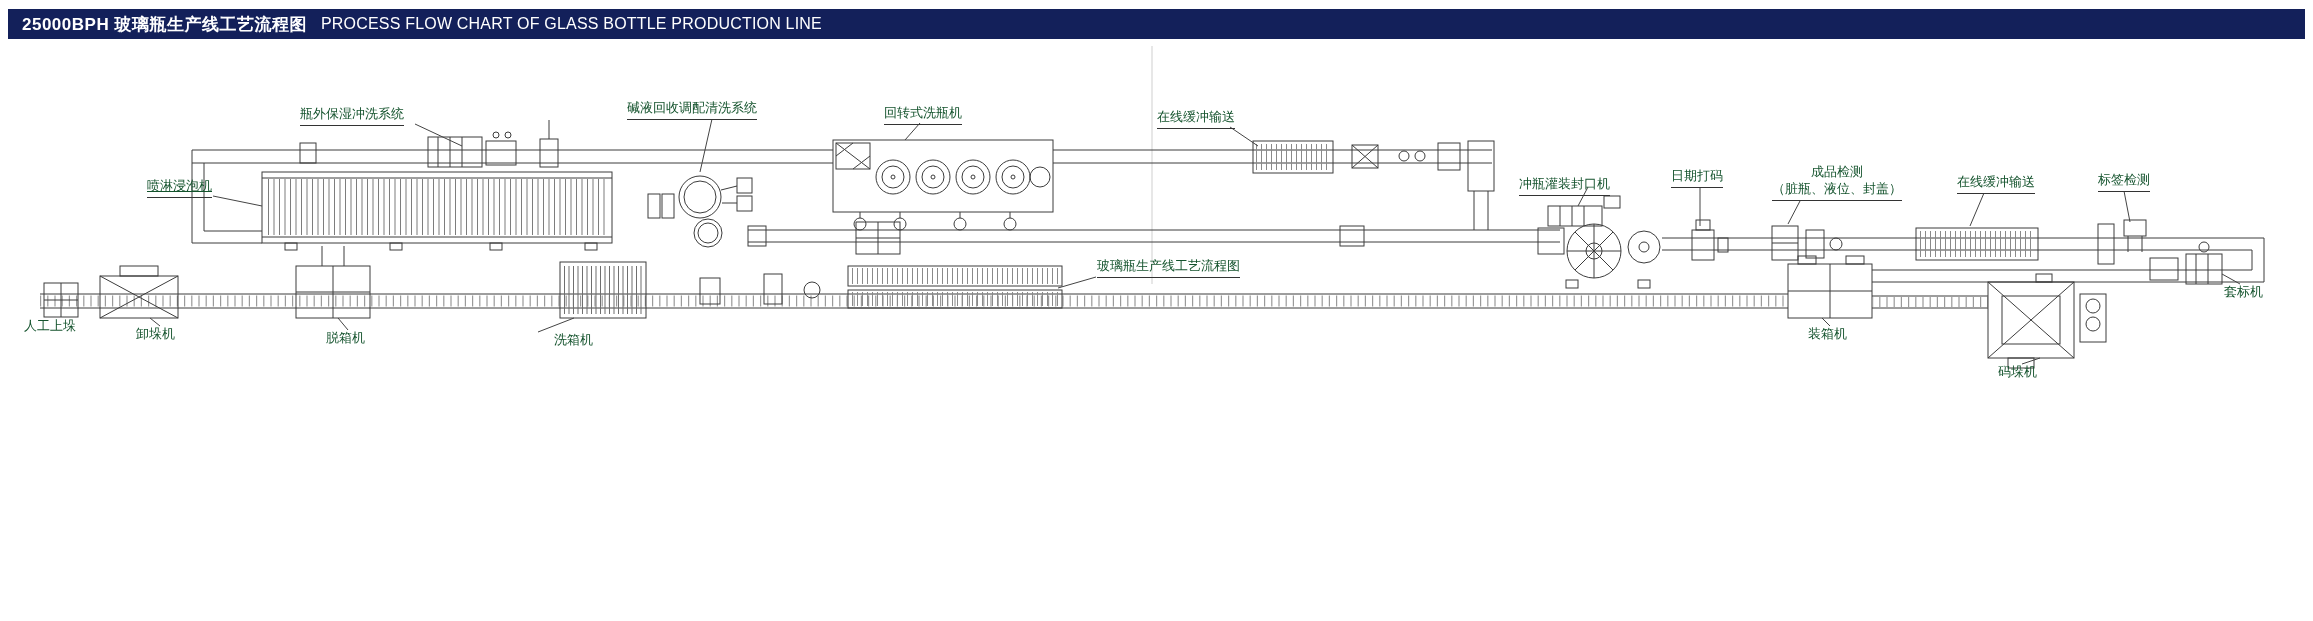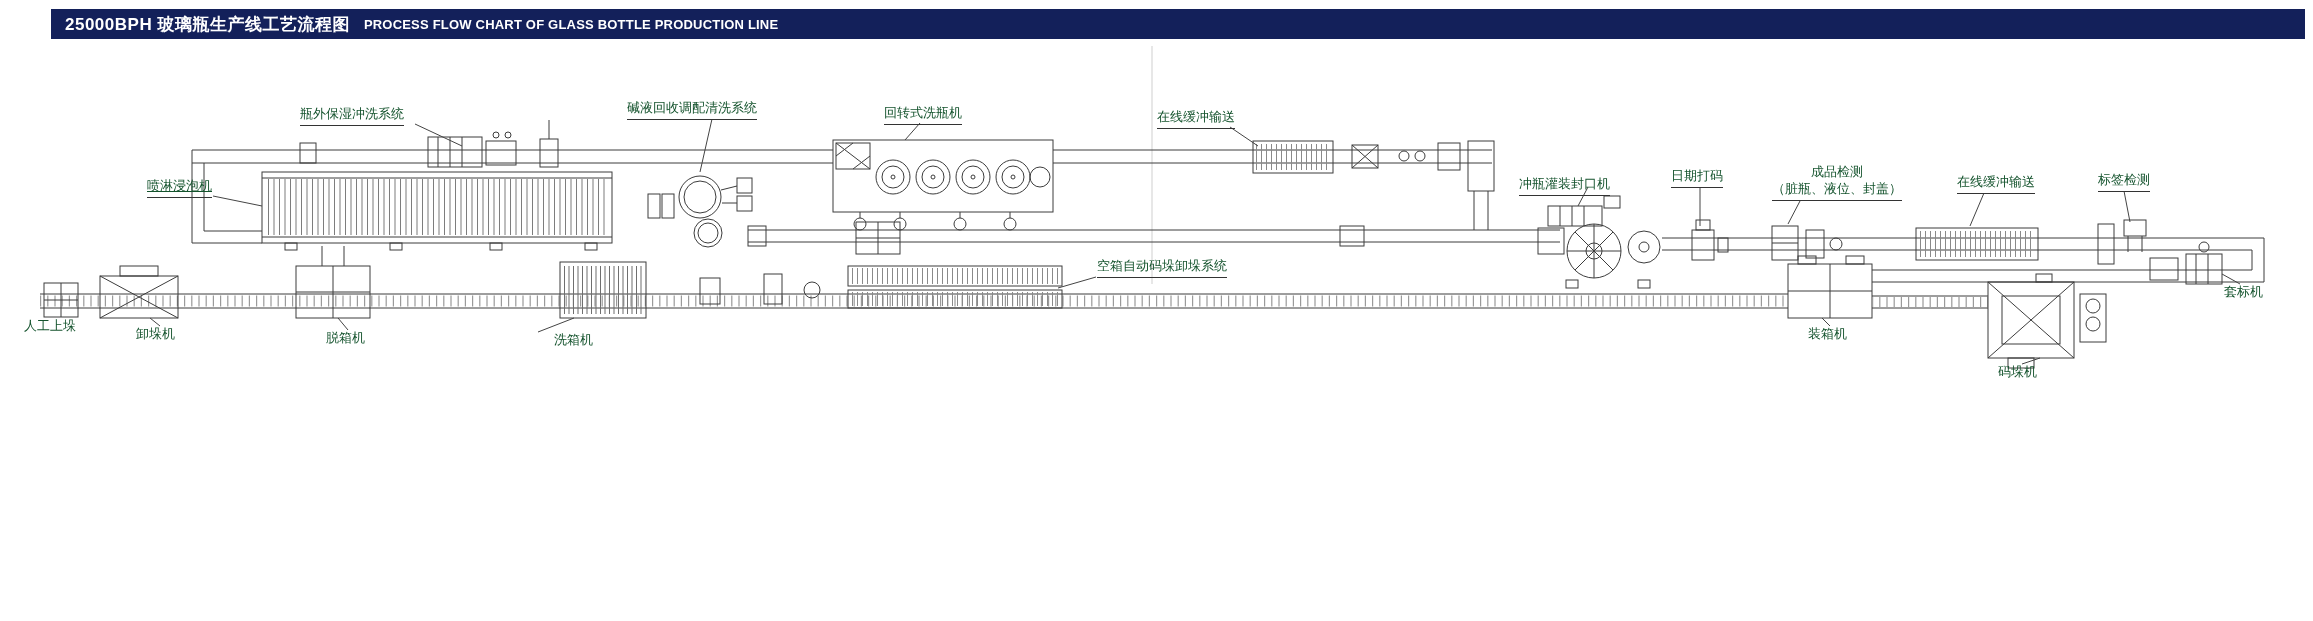--- a/index.html
+++ b/index.html
@@ -1,21 +1,21 @@
 <!DOCTYPE html>
 <html><head>
 <meta charset="utf-8">
 <style>
   html,body{margin:0;padding:0;background:#ffffff;}
   .stage{position:relative;width:2313px;height:621px;background:#ffffff;overflow:hidden;
          font-family:"Liberation Sans", sans-serif;}
   .header{position:absolute;left:8px;top:9px;right:8px;height:30px;background:#13205a;
-          color:#ffffff;display:flex;align-items:center;padding-left:14px;gap:14px;box-sizing:border-box;margin-left:43px;}
+          color:#ffffff;display:flex;align-items:center;padding-left:14px;gap:14px;box-sizing:border-box;}
   .header .cn{font-weight:bold;font-size:17px;letter-spacing:.5px;}
-  .header .en{font-weight:bold;font-size:13px;letter-spacing:.2px;}
+  .header .en{font-weight:normal;font-size:16px;letter-spacing:.2px;}
   svg.art{position:absolute;left:0;top:0;}
   .lbl{position:absolute;font-size:13px;color:#14532d;white-space:nowrap;line-height:1.3;}
   .lbl.u{border-bottom:1px solid #333;padding-bottom:2px;}
   .lbl.c{text-align:center;font-family:Liberation Serif, serif;}
 </style>
 </head>
 <body>
 
 <div class="stage">
 
@@ -297,21 +297,21 @@
   <div class="lbl u" style="left:1157px;top:109px;">在线缓冲输送</div>
   <div class="lbl u" style="left:147px;top:178px;text-decoration:underline;">喷淋浸泡机</div>
   <div class="lbl u" style="left:1519px;top:176px;">冲瓶灌装封口机</div>
   <div class="lbl u" style="left:1671px;top:168px;">日期打码</div>
   <div class="lbl u c" style="left:1772px;top:164px;">
     <div>成品检测</div>
     <div>（脏瓶、液位、封盖）</div>
   </div>
   <div class="lbl u" style="left:1957px;top:174px;">在线缓冲输送</div>
   <div class="lbl u" style="left:2098px;top:172px;">标签检测</div>
-  <div class="lbl u" style="left:1097px;top:258px;">空箱自动码垛卸垛系统</div>
+  <div class="lbl u" style="left:1097px;top:258px;">玻璃瓶生产线工艺流程图</div>
 
   <div class="lbl" style="left:24px;top:318px;">人工上垛</div>
   <div class="lbl" style="left:136px;top:326px;">卸垛机</div>
   <div class="lbl" style="left:326px;top:330px;">脱箱机</div>
   <div class="lbl" style="left:514px;top:332px;margin-left:40px;">洗箱机</div>
   <div class="lbl" style="left:1808px;top:326px;">装箱机</div>
   <div class="lbl" style="left:1998px;top:364px;">码垛机</div>
   <div class="lbl" style="left:2224px;top:284px;">套标机</div>
 
 </div>

